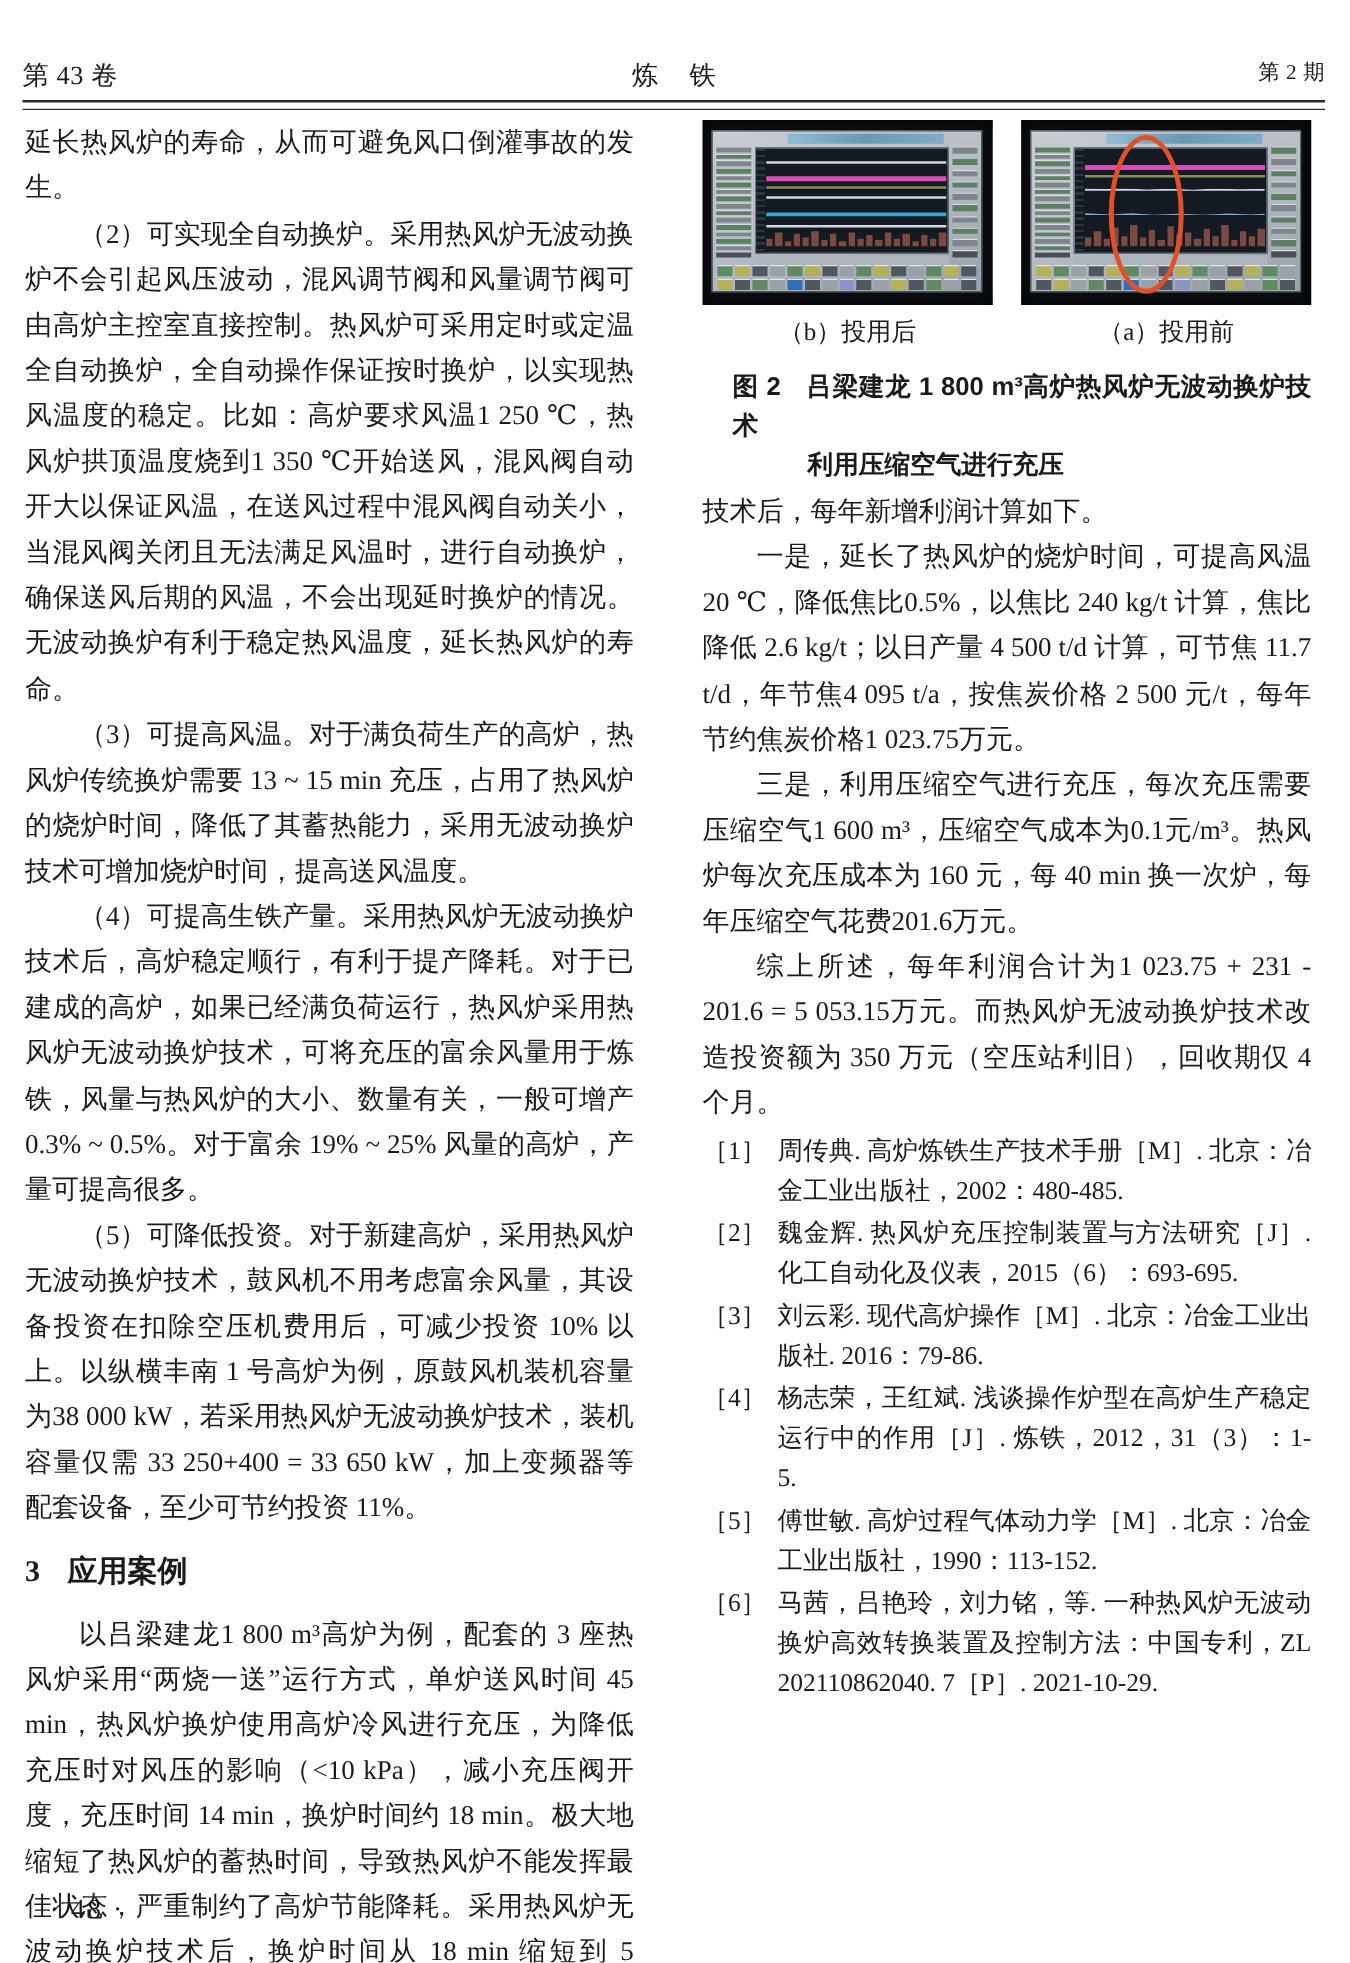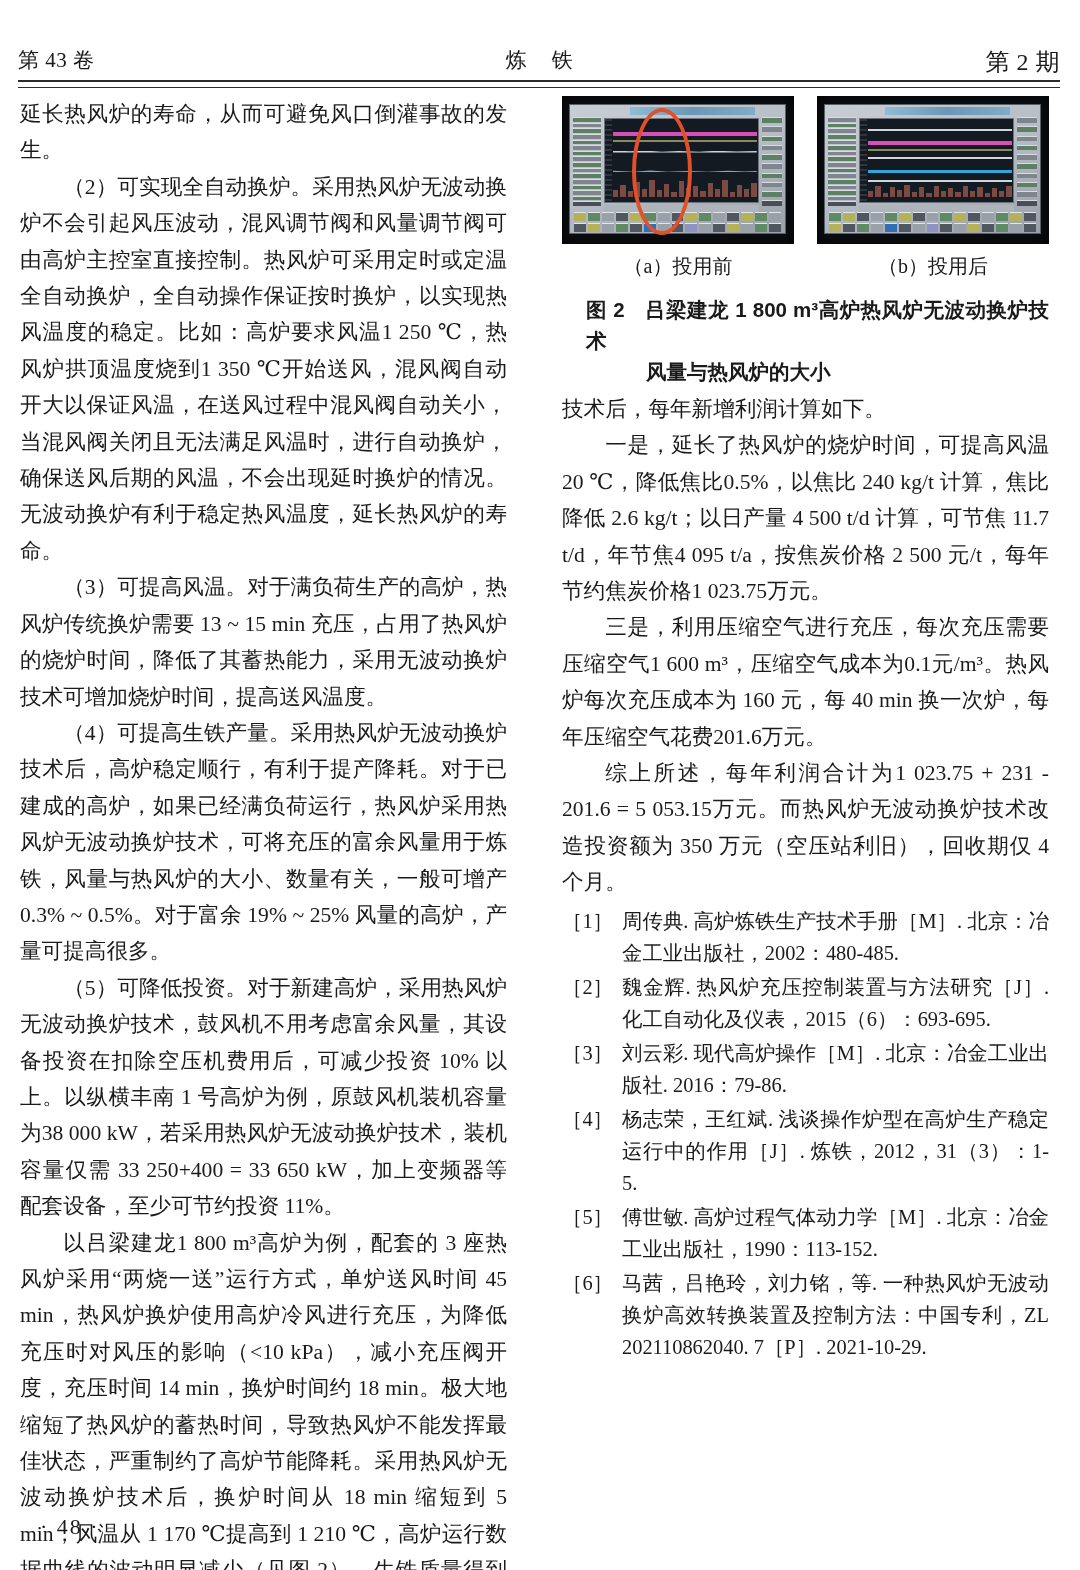--- a/index.html
+++ b/index.html
@@ -27,21 +27,21 @@
     position: absolute; left: 0; top: 0;
     font-size: 21px; letter-spacing: .5px;
   }
   .runhead-journal {
     position: absolute; left: 0; right: 0; top: 0;
     text-align: center;
     font-size: 21px; letter-spacing: 10px; text-indent: 10px;
   }
   .runhead-issue {
     position: absolute; right: 0; top: 0;
-    font-size: 24px; letter-spacing: .5px;
+    font-size: 17px; letter-spacing: .5px;
   }
   .rule-double {
     position: absolute;
     left: 18px; width: 1042px; top: 80px;
     height: 5px;
     border-top: 2px solid #2b2b2b;
     border-bottom: 1px solid #2b2b2b;
   }
 
   
@@ -225,29 +225,142 @@
 <div class="rule-double"></div>
 
 <div class="col col-left">
 
   <p class="para noindent">延长热风炉的寿命，从而可避免风口倒灌事故的发生。</p>
   <p class="para">（2）可实现全自动换炉。采用热风炉无波动换炉不会引起风压波动，混风调节阀和风量调节阀可由高炉主控室直接控制。热风炉可采用定时或定温全自动换炉，全自动操作保证按时换炉，以实现热风温度的稳定。比如：高炉要求风温1 250 ℃，热风炉拱顶温度烧到1 350 ℃开始送风，混风阀自动开大以保证风温，在送风过程中混风阀自动关小，当混风阀关闭且无法满足风温时，进行自动换炉，确保送风后期的风温，不会出现延时换炉的情况。无波动换炉有利于稳定热风温度，延长热风炉的寿命。</p>
   <p class="para">（3）可提高风温。对于满负荷生产的高炉，热风炉传统换炉需要 13 ~ 15 min 充压，占用了热风炉的烧炉时间，降低了其蓄热能力，采用无波动换炉技术可增加烧炉时间，提高送风温度。</p>
   <p class="para">（4）可提高生铁产量。采用热风炉无波动换炉技术后，高炉稳定顺行，有利于提产降耗。对于已建成的高炉，如果已经满负荷运行，热风炉采用热风炉无波动换炉技术，可将充压的富余风量用于炼铁，风量与热风炉的大小、数量有关，一般可增产0.3% ~ 0.5%。对于富余 19% ~ 25% 风量的高炉，产量可提高很多。</p>
   <p class="para">（5）可降低投资。对于新建高炉，采用热风炉无波动换炉技术，鼓风机不用考虑富余风量，其设备投资在扣除空压机费用后，可减少投资 10% 以上。以纵横丰南 1 号高炉为例，原鼓风机装机容量为38 000 kW，若采用热风炉无波动换炉技术，装机容量仅需 33 250+400 = 33 650 kW，加上变频器等配套设备，至少可节约投资 11%。</p>
 
+  <h2 class="section">
+    <span class="num">3</span><span>应用案例</span>
+  </h2>
 
   <p class="para"><span>以吕梁建龙1 800 m³高炉为例，配套的 3 座热风炉采用“两烧一送”运行方式，单炉送风时间 45 min，热风炉换炉使用高炉冷风进行充压，为降低充压时对风压的影响（&lt;10 kPa），减小充压阀开度，充压时间 14 min，换炉时间约 18 min。极大地缩短了热风炉的蓄热时间，导致热风炉不能发挥最佳状态，严重制约了高炉节能降耗。采用热风炉无波动换炉技术后，换炉时间从 18 min 缩短到 5 min，风温从 1 170 ℃提高到 1 210 ℃，高炉运行数据曲线的波动明显减少（见图 2），生铁质量得到明显提高</span></p>
 
 </div>
 
 <div class="col col-right">
 
   <div class="figure">
     <div class="fig-photos">
+
+      <div class="photo-wrap">
+        <div class="photo">
+          <div class="screen">
+            <div class="screen-title"></div>
+
+            <div class="side-col side-left">
+              <div class="btn"></div>
+                <div class="btn g"></div>
+                <div class="btn"></div>
+                <div class="btn g"></div>
+              <div class="btn"></div>
+                <div class="btn g"></div>
+                <div class="btn"></div>
+                <div class="btn g"></div>
+              <div class="btn"></div>
+                <div class="btn g"></div>
+                <div class="btn"></div>
+                <div class="btn g"></div>
+              <div class="btn"></div>
+                <div class="btn g"></div>
+                <div class="btn"></div>
+                <div class="btn d"></div>
+            </div>
+
+            <div class="plot">
+              <div class="axis-l"></div>
+              <div class="trace" style="top:12%;background:#cfd6dd"></div>
+              <div class="trace" style="top:27%;background:#d64fb4;height:4px"></div>
+              <div class="trace" style="top:36%;background:#8a8a5c"></div>
+              <div class="trace" style="top:46%;background:#cfd6dd"></div>
+              <div class="trace" style="top:62%;background:#2fa8d8;height:3px"></div>
+              <div class="trace" style="top:74%;background:#cfd6dd"></div>
+              <div class="bars">
+                <i style="height:30%"></i>
+                  <i style="height:55%"></i>
+                  <i style="height:22%"></i>
+                  <i style="height:48%"></i>
+                <i style="height:34%"></i>
+                  <i style="height:60%"></i>
+                  <i style="height:26%"></i>
+                  <i style="height:52%"></i>
+                <i style="height:20%"></i>
+                  <i style="height:58%"></i>
+                  <i style="height:32%"></i>
+                  <i style="height:46%"></i>
+                <i style="height:24%"></i>
+                  <i style="height:56%"></i>
+                  <i style="height:28%"></i>
+                  <i style="height:50%"></i>
+                <i style="height:21%"></i>
+                  <i style="height:44%"></i>
+                  <i style="height:31%"></i>
+                  <i style="height:54%"></i>
+              </div>
+            </div>
+
+            <div class="side-col side-right">
+              <div class="btn"></div>
+                <div class="btn g"></div>
+                <div class="btn"></div>
+                <div class="btn g"></div>
+              <div class="btn"></div>
+                <div class="btn g"></div>
+                <div class="btn"></div>
+                <div class="btn g"></div>
+              <div class="btn"></div>
+                <div class="btn d"></div>
+            </div>
+
+            <div class="plot-footer"></div>
+
+            <div class="btn-row" style="bottom:12px">
+              <span class="g"></span>
+                <span class="y"></span>
+                <span class="dk"></span>
+                <span></span>
+                <span class="g"></span>
+              <span class="y"></span>
+                <span class="dk"></span>
+                <span></span>
+                <span class="g"></span>
+                <span class="y"></span>
+              <span class="dk"></span>
+                <span></span>
+                <span class="g"></span>
+                <span class="y"></span>
+                <span class="dk"></span>
+            </div>
+            <div class="btn-row" style="bottom:1px">
+              <span class="y"></span>
+                <span class="dk"></span>
+                <span class="g"></span>
+                <span></span>
+                <span class="bl"></span>
+              <span class="dk"></span>
+                <span></span>
+                <span class="lv"></span>
+                <span class="dk"></span>
+                <span></span>
+              <span class="y"></span>
+                <span class="dk"></span>
+                <span class="g"></span>
+                <span></span>
+                <span class="dk"></span>
+            </div>
+          </div>
+        </div>
+        <div class="subcaption">（b）投用后</div>
+      </div>
 
       <div class="photo-wrap">
         <div class="photo">
           <div class="screen">
             <div class="screen-title"></div>
 
             <div class="side-col side-left">
               <div class="btn g"></div>
                 <div class="btn"></div>
                 <div class="btn g"></div>
@@ -346,135 +459,25 @@
                 <span></span>
                 <span class="g"></span>
                 <span class="dk"></span>
             </div>
           </div>
           <div class="annot-ellipse"></div>
         </div>
         <div class="subcaption">（a）投用前</div>
       </div>
 
-      <div class="photo-wrap">
-        <div class="photo">
-          <div class="screen">
-            <div class="screen-title"></div>
-
-            <div class="side-col side-left">
-              <div class="btn"></div>
-                <div class="btn g"></div>
-                <div class="btn"></div>
-                <div class="btn g"></div>
-              <div class="btn"></div>
-                <div class="btn g"></div>
-                <div class="btn"></div>
-                <div class="btn g"></div>
-              <div class="btn"></div>
-                <div class="btn g"></div>
-                <div class="btn"></div>
-                <div class="btn g"></div>
-              <div class="btn"></div>
-                <div class="btn g"></div>
-                <div class="btn"></div>
-                <div class="btn d"></div>
-            </div>
-
-            <div class="plot">
-              <div class="axis-l"></div>
-              <div class="trace" style="top:12%;background:#cfd6dd"></div>
-              <div class="trace" style="top:27%;background:#d64fb4;height:4px"></div>
-              <div class="trace" style="top:36%;background:#8a8a5c"></div>
-              <div class="trace" style="top:46%;background:#cfd6dd"></div>
-              <div class="trace" style="top:62%;background:#2fa8d8;height:3px"></div>
-              <div class="trace" style="top:74%;background:#cfd6dd"></div>
-              <div class="bars">
-                <i style="height:30%"></i>
-                  <i style="height:55%"></i>
-                  <i style="height:22%"></i>
-                  <i style="height:48%"></i>
-                <i style="height:34%"></i>
-                  <i style="height:60%"></i>
-                  <i style="height:26%"></i>
-                  <i style="height:52%"></i>
-                <i style="height:20%"></i>
-                  <i style="height:58%"></i>
-                  <i style="height:32%"></i>
-                  <i style="height:46%"></i>
-                <i style="height:24%"></i>
-                  <i style="height:56%"></i>
-                  <i style="height:28%"></i>
-                  <i style="height:50%"></i>
-                <i style="height:21%"></i>
-                  <i style="height:44%"></i>
-                  <i style="height:31%"></i>
-                  <i style="height:54%"></i>
-              </div>
-            </div>
-
-            <div class="side-col side-right">
-              <div class="btn"></div>
-                <div class="btn g"></div>
-                <div class="btn"></div>
-                <div class="btn g"></div>
-              <div class="btn"></div>
-                <div class="btn g"></div>
-                <div class="btn"></div>
-                <div class="btn g"></div>
-              <div class="btn"></div>
-                <div class="btn d"></div>
-            </div>
-
-            <div class="plot-footer"></div>
-
-            <div class="btn-row" style="bottom:12px">
-              <span class="g"></span>
-                <span class="y"></span>
-                <span class="dk"></span>
-                <span></span>
-                <span class="g"></span>
-              <span class="y"></span>
-                <span class="dk"></span>
-                <span></span>
-                <span class="g"></span>
-                <span class="y"></span>
-              <span class="dk"></span>
-                <span></span>
-                <span class="g"></span>
-                <span class="y"></span>
-                <span class="dk"></span>
-            </div>
-            <div class="btn-row" style="bottom:1px">
-              <span class="y"></span>
-                <span class="dk"></span>
-                <span class="g"></span>
-                <span></span>
-                <span class="bl"></span>
-              <span class="dk"></span>
-                <span></span>
-                <span class="lv"></span>
-                <span class="dk"></span>
-                <span></span>
-              <span class="y"></span>
-                <span class="dk"></span>
-                <span class="g"></span>
-                <span></span>
-                <span class="dk"></span>
-            </div>
-          </div>
-        </div>
-        <div class="subcaption">（b）投用后</div>
-      </div>
-
     </div>
 
     <div class="fig-caption">
       <span class="label">图 2</span><span>吕梁建龙 1 800 m³高炉热风炉无波动换炉技术</span>
-      <span class="l2">风量与热风炉的大小</span>
+      <span class="l2">利用压缩空气进行充压</span>
     </div>
   </div>
 
   <p class="para noindent">技术后，每年新增利润计算如下。</p>
   <p class="para">一是，延长了热风炉的烧炉时间，可提高风温 20 ℃，降低焦比0.5%，以焦比 240 kg/t 计算，焦比降低 2.6 kg/t；以日产量 4 500 t/d 计算，可节焦 11.7 t/d，年节焦4 095 t/a，按焦炭价格 2 500 元/t，每年节约焦炭价格1 023.75万元。</p>
   <p class="para">三是，利用压缩空气进行充压，每次充压需要压缩空气1 600 m³，压缩空气成本为0.1元/m³。热风炉每次充压成本为 160 元，每 40 min 换一次炉，每年压缩空气花费201.6万元。</p>
   <p class="para">综上所述，每年利润合计为1 023.75 + 231 - 201.6 = 5 053.15万元。而热风炉无波动换炉技术改造投资额为 350 万元（空压站利旧），回收期仅 4 个月。</p>
 
 
   <div class="refs">

